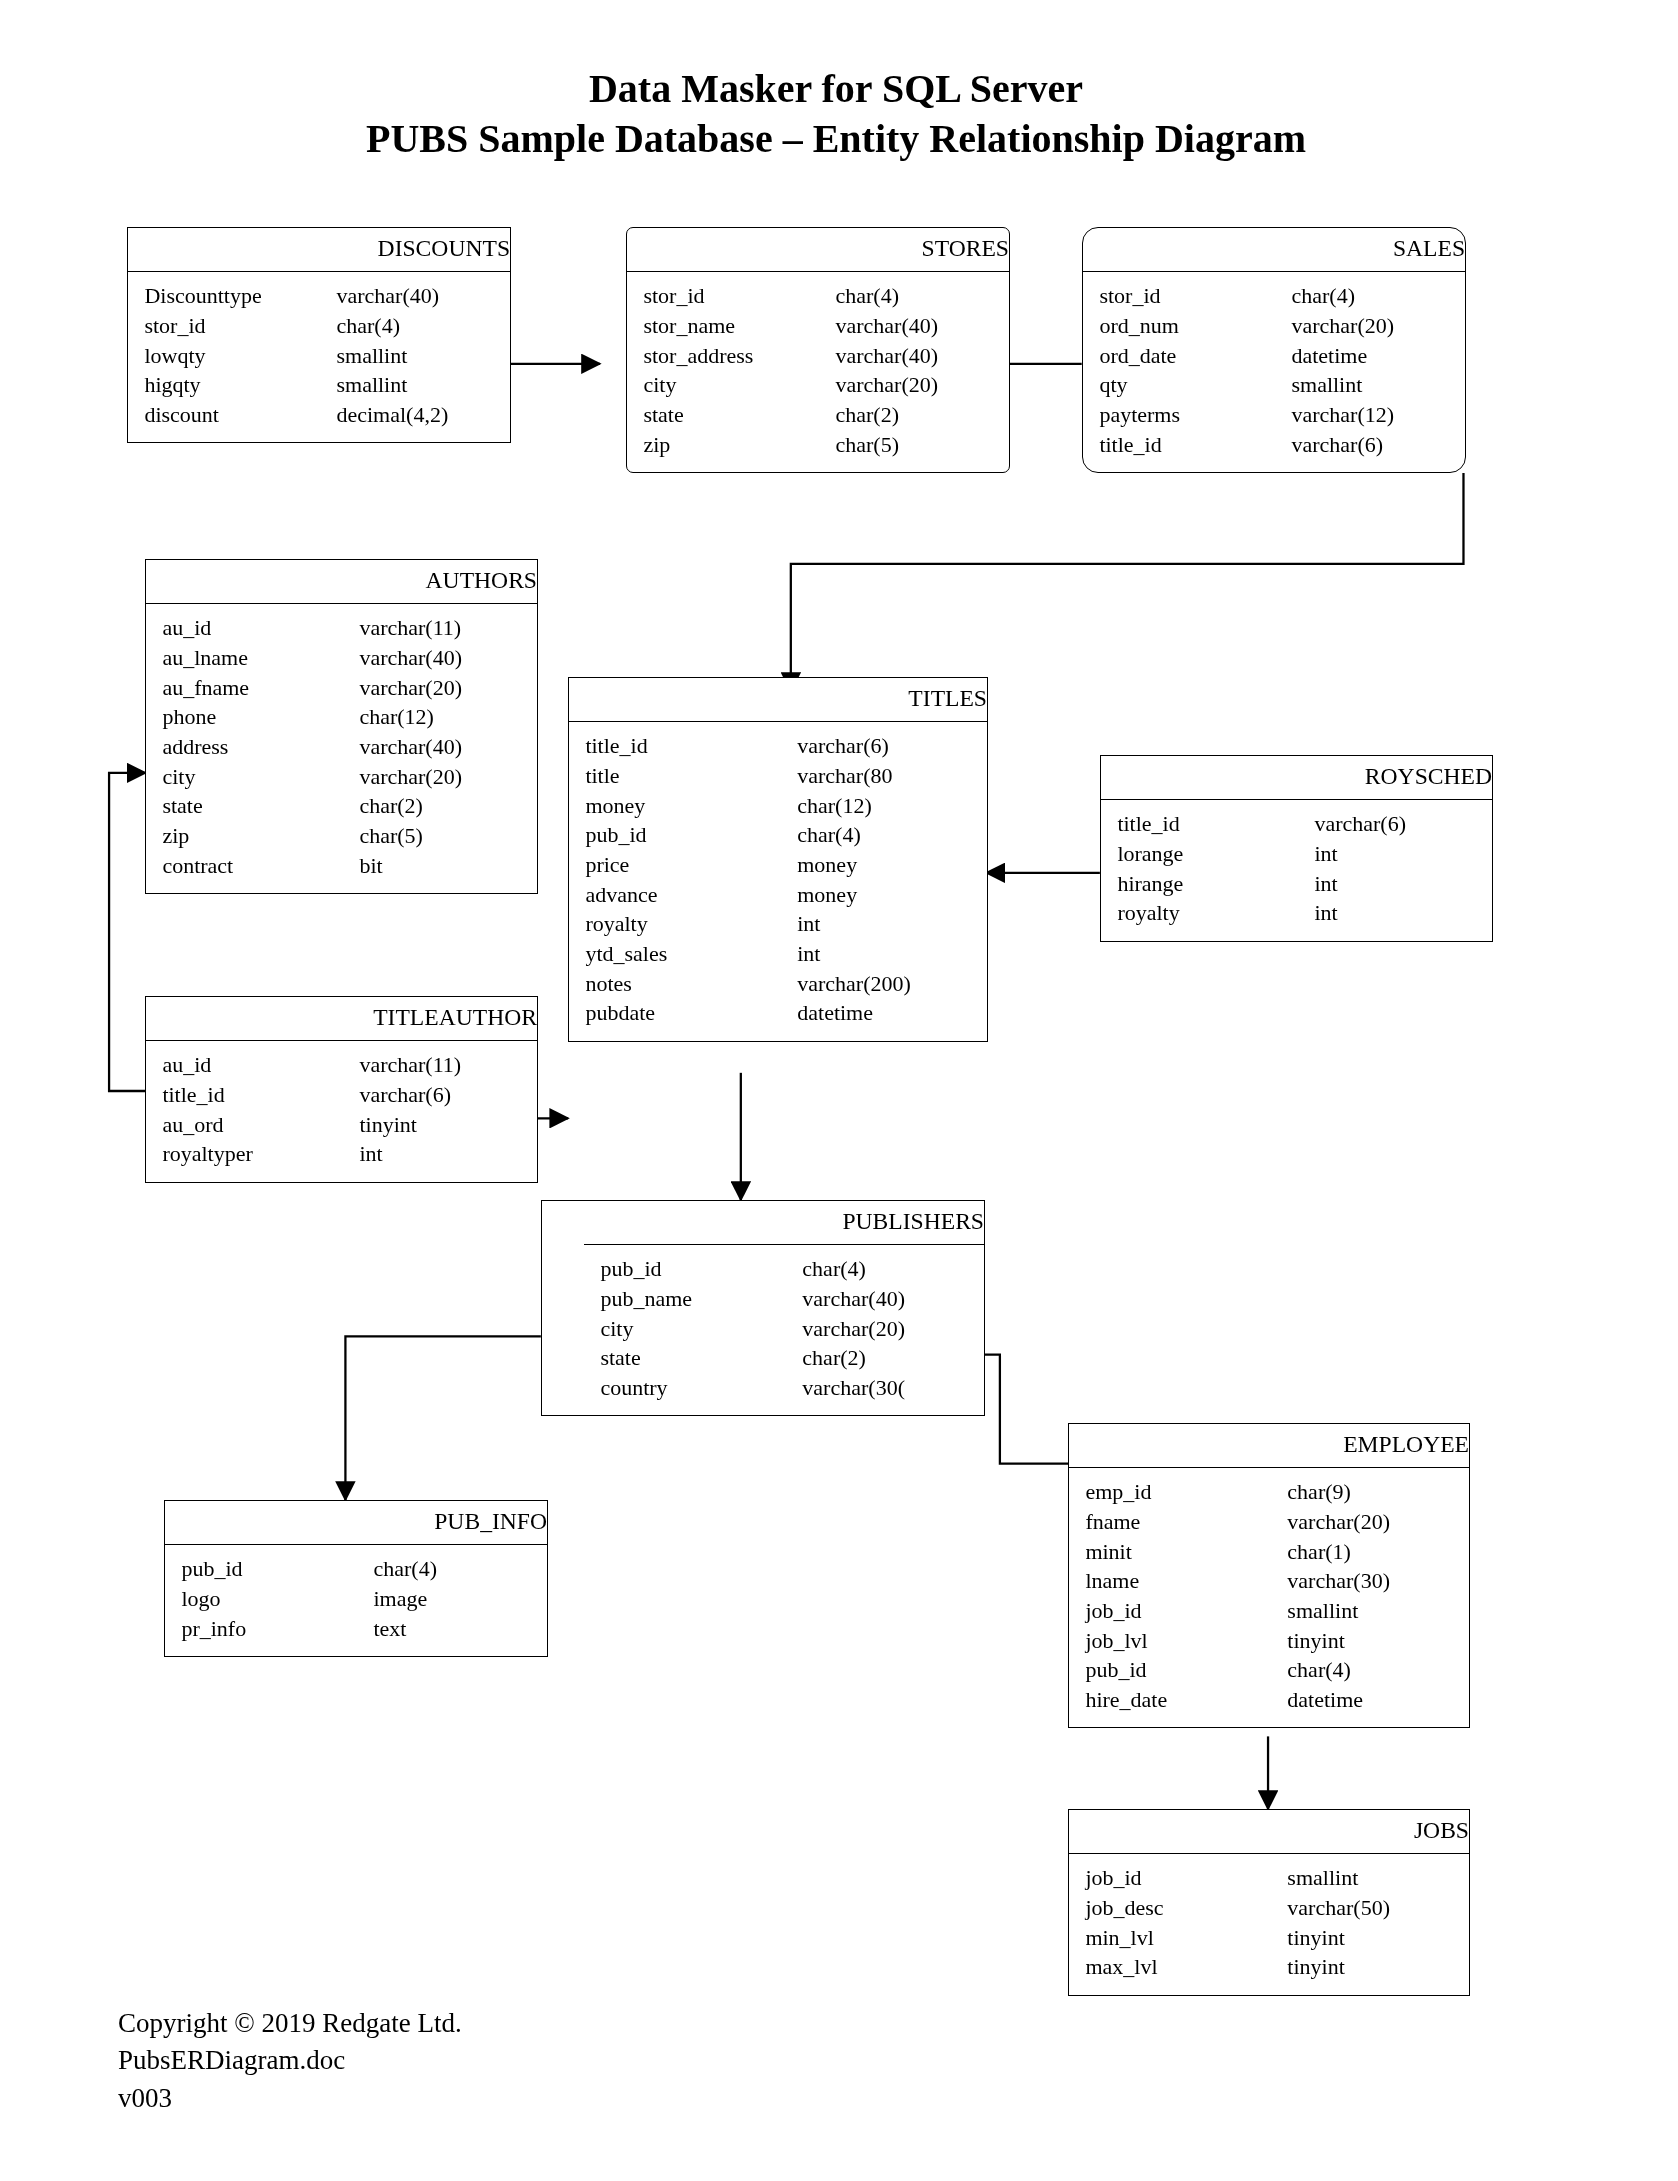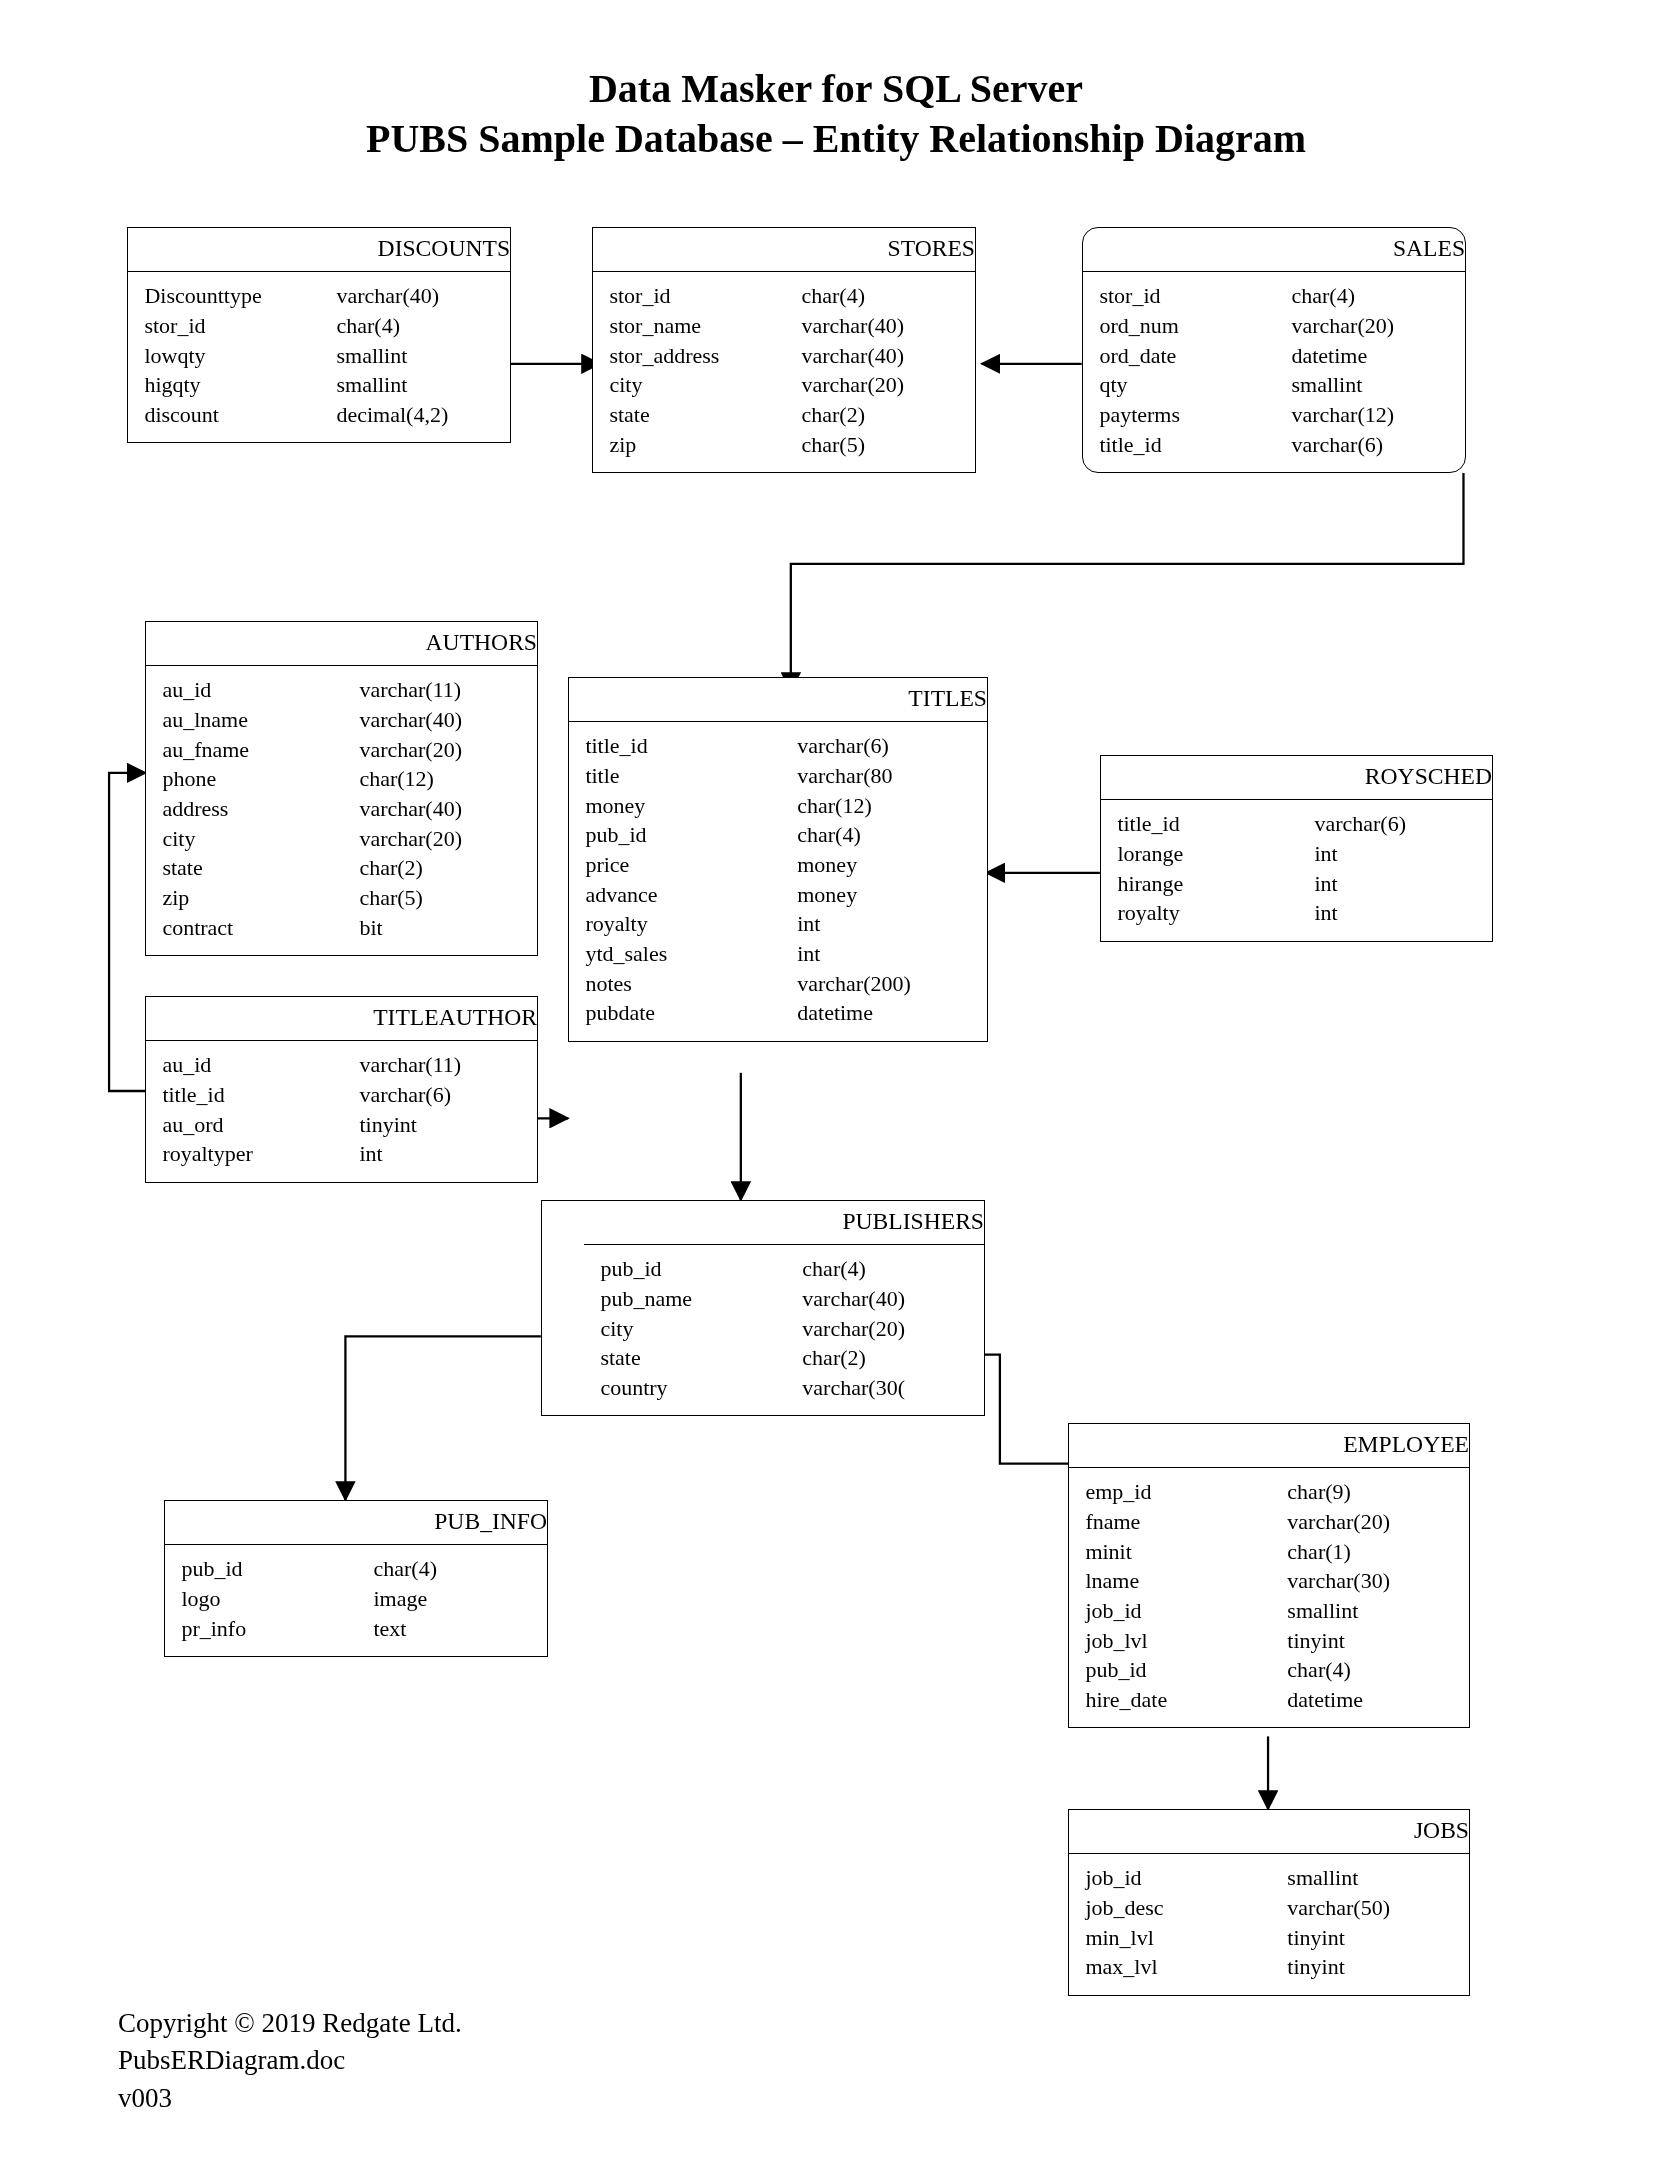--- a/index.html
+++ b/index.html
@@ -108,21 +108,21 @@
           <div class="row">
             <div class="c1">higqty</div>
             <div class="c2">smallint</div>
           </div>
           <div class="row">
             <div class="c1">discount</div>
             <div class="c2">decimal(4,2)</div>
           </div>
         </div>
       </div>
-      <div class="entity" style="left: 592px; top: 227px; width: 382px;">
+      <div class="entity" style="left: 626px; top: 227px; width: 382px; border-radius: 7px;">
         <div class="hdr">STORES</div>
         <div class="body">
           <div class="row">
             <div class="c1">stor_id</div>
             <div class="c2">char(4)</div>
           </div>
           <div class="row">
             <div class="c1">stor_name</div>
             <div class="c2">varchar(40)</div>
           </div>
@@ -166,21 +166,21 @@
           <div class="row">
             <div class="c1">payterms</div>
             <div class="c2">varchar(12)</div>
           </div>
           <div class="row">
             <div class="c1">title_id</div>
             <div class="c2">varchar(6)</div>
           </div>
         </div>
       </div>
-      <div class="entity" style="left: 145px; top: 621px; width: 391px;">
+      <div class="entity" style="left: 145px; top: 559px; width: 391px;">
         <div class="hdr">AUTHORS</div>
         <div class="body">
           <div class="row">
             <div class="c1">au_id</div>
             <div class="c2">varchar(11)</div>
           </div>
           <div class="row">
             <div class="c1">au_lname</div>
             <div class="c2">varchar(40)</div>
           </div>

